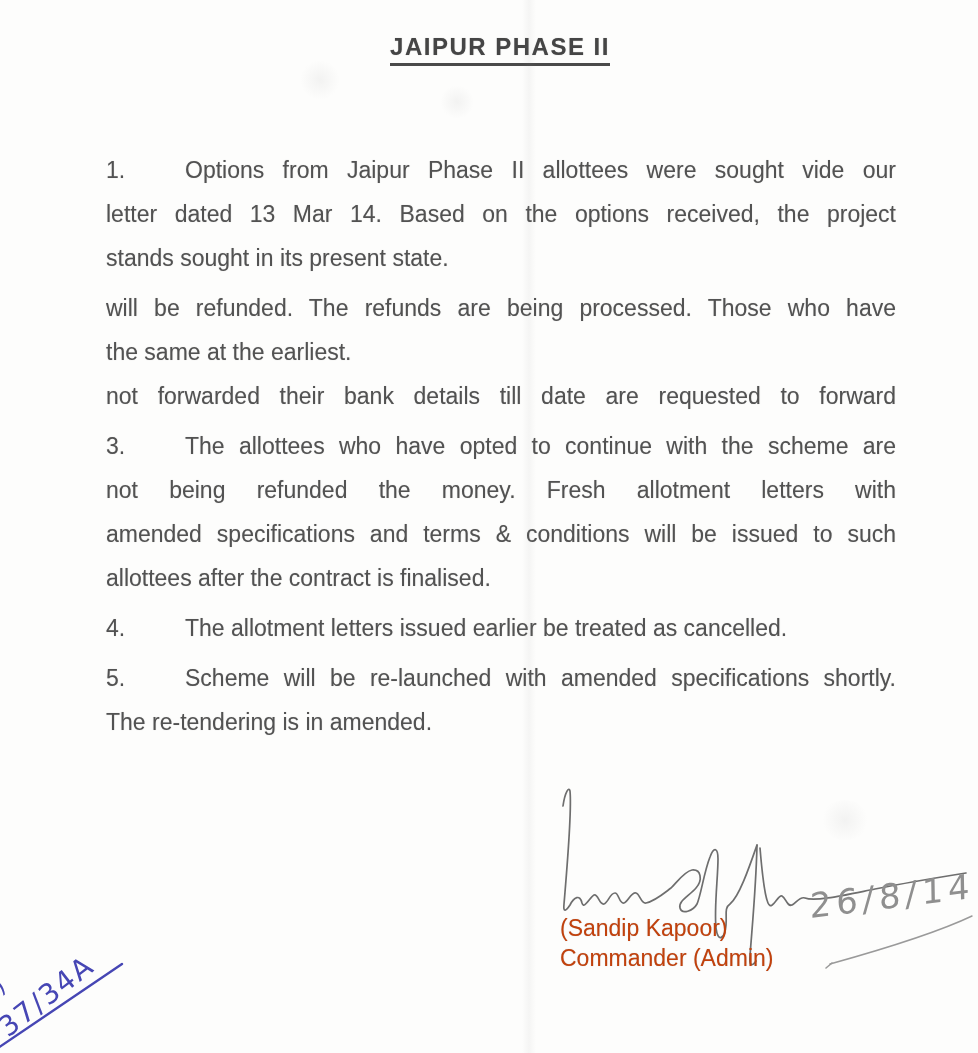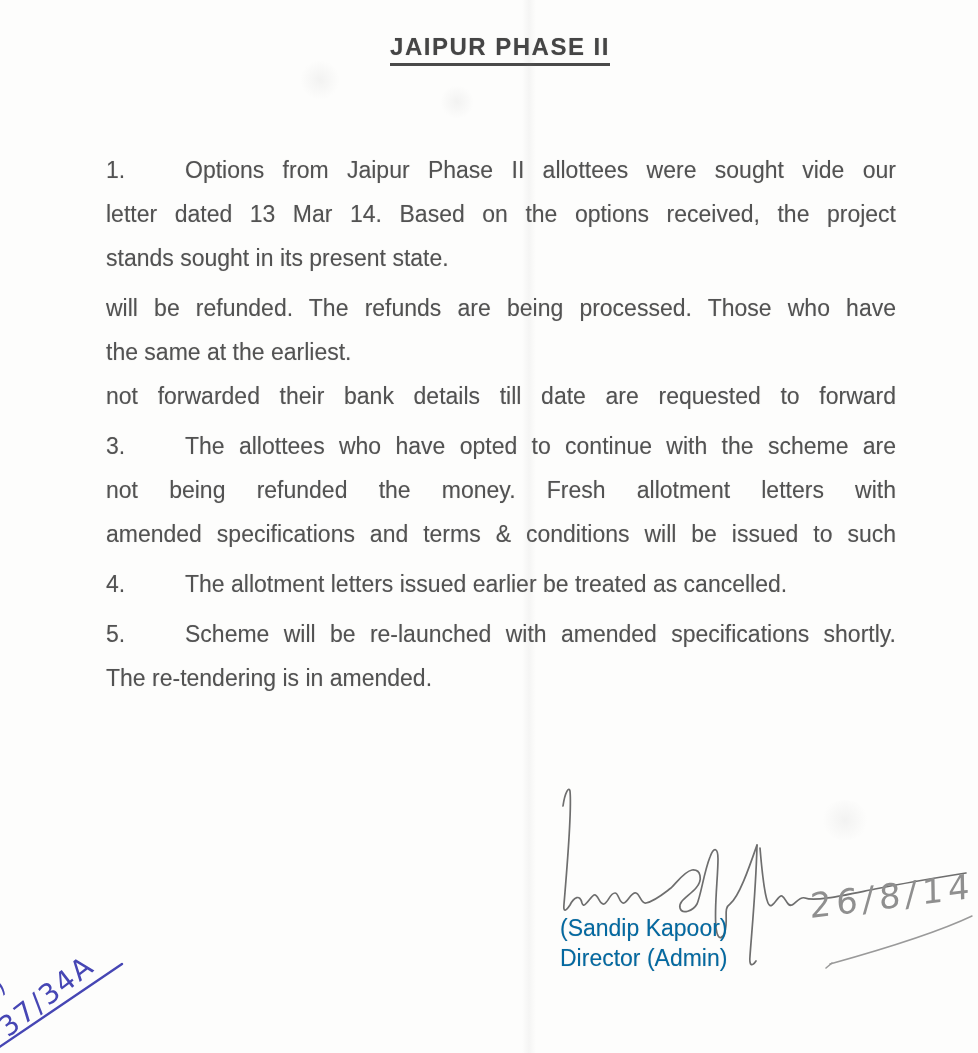--- a/index.html
+++ b/index.html
@@ -63,21 +63,21 @@
   }
   
   .sig-svg { position: absolute; left: 543px; top: 776px; }
   .date-svg { position: absolute; left: 796px; top: 856px; }
   .corner-svg { position: absolute; left: -6px; top: 926px; }
   .sig-block {
     position: absolute;
     left: 560px; top: 913px;
     font-size: 23px;
     line-height: 30px;
-    color: #0369a1;
+    color: #c2410c;
     text-shadow: 0 0 1px rgba(80,80,80,0.30);
   }
   .sig-block div { white-space: nowrap; }
 </style>
 </head>
 <body>
 
 <div class="page">
 
   <div class="fold"></div>
@@ -100,20 +100,21 @@
     <div class="para">
       <div class="line">will be refunded.  The refunds are being processed.  Those who have</div>
       <div class="line natural">the same at the earliest.</div>
       <div class="line">not forwarded their bank details till date are requested to forward</div>
     </div>
 
     <div class="para">
       <div class="line"><span class="num">3.</span><span>The allottees who have opted to continue with the scheme are</span></div>
       <div class="line">not being refunded the money.  Fresh allotment letters with</div>
       <div class="line">amended specifications and terms &amp; conditions will be issued to such</div>
+      <div class="line natural">allottees after the contract is finalised.</div>
     </div>
 
     <div class="para">
       <div class="line natural"><span class="num">4.</span><span>The allotment letters issued earlier be treated as cancelled.</span></div>
     </div>
 
     <div class="para">
       <div class="line"><span class="num">5.</span><span>Scheme will be re-launched with amended specifications shortly.</span></div>
       <div class="line natural">The re-tendering is in amended.</div>
     </div>
@@ -141,21 +142,21 @@
   <svg class="date-svg" width="182" height="138" viewBox="0 0 182 138">
     <g transform="translate(14,62) rotate(-7) skewX(-6)">
       <text x="0" y="0" font-family="DejaVu Sans, sans-serif" font-size="34" letter-spacing="5" fill="#8f8f8f">26/8/14</text>
     </g>
     <path d="M 34,108 C 70,98 134,80 176,60" fill="none" stroke="#9a9a9a" stroke-width="1.4" stroke-linecap="round"></path>
     <path d="M 30,112 L 36,107" fill="none" stroke="#9a9a9a" stroke-width="1.6" stroke-linecap="round"></path>
   </svg>
 
   <div class="sig-block">
     <div>(Sandip Kapoor)</div>
-    <div>Director (Admin)</div>
+    <div>Commander (Admin)</div>
   </div>
 
   <svg class="corner-svg" width="175" height="127" viewBox="0 0 175 127">
     <g transform="translate(14,112) rotate(-38)">
       <text x="0" y="0" font-family="DejaVu Sans, sans-serif" font-size="28" letter-spacing="2" fill="#4646b4">37/34A</text>
     </g>
     <g transform="translate(2,72) rotate(-40)">
       <text x="-10" y="0" font-family="DejaVu Sans, sans-serif" font-size="24" fill="#4646b4">7)</text>
     </g>
     <line x1="4" y1="122" x2="128" y2="38" stroke="#4646b4" stroke-width="2.4" stroke-linecap="round"></line>

